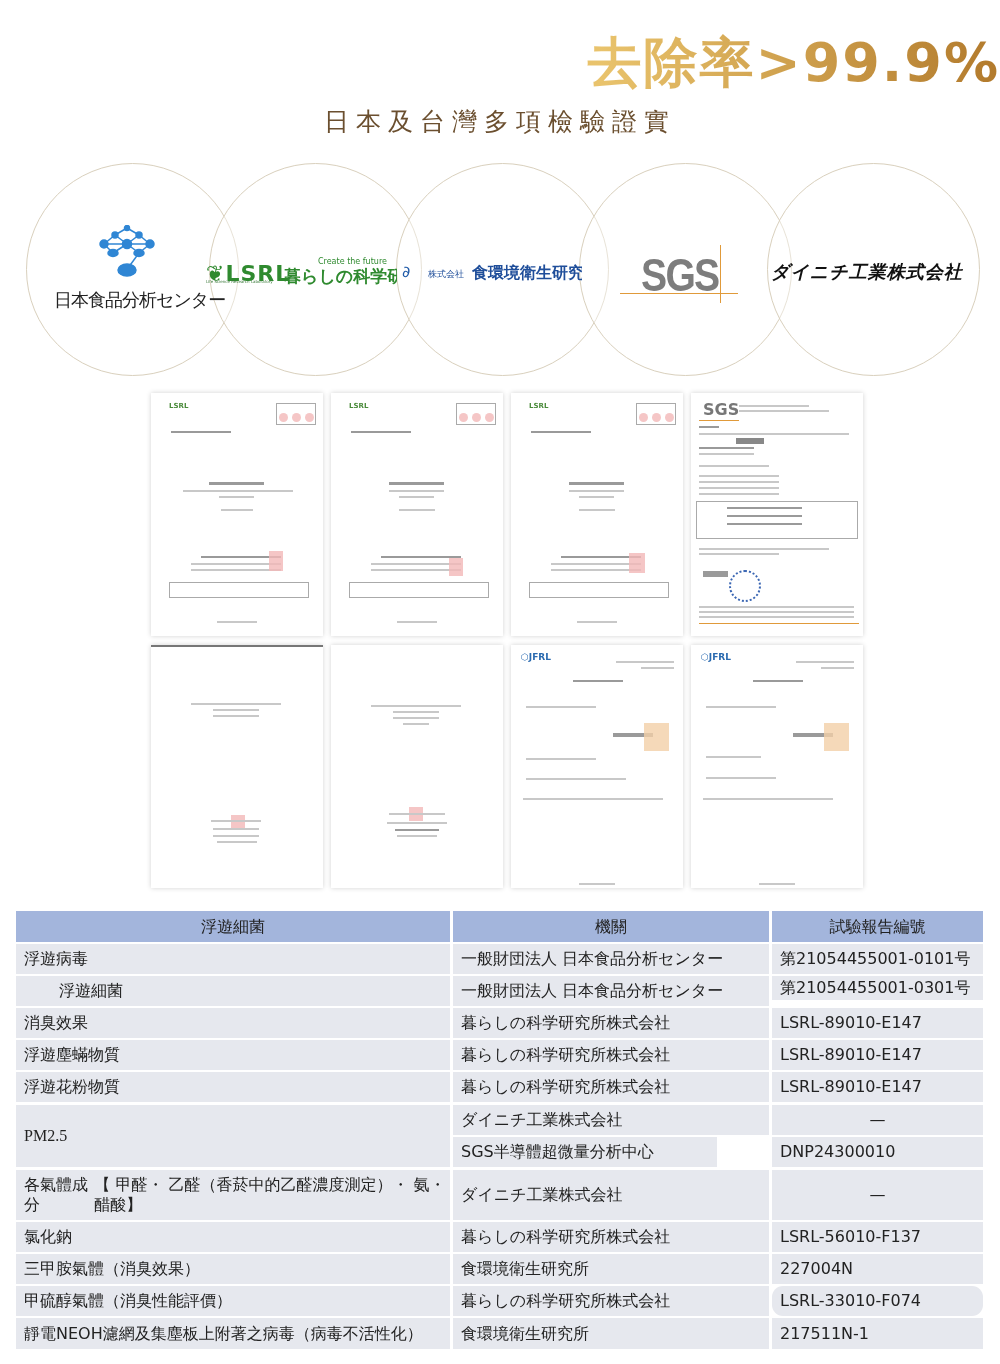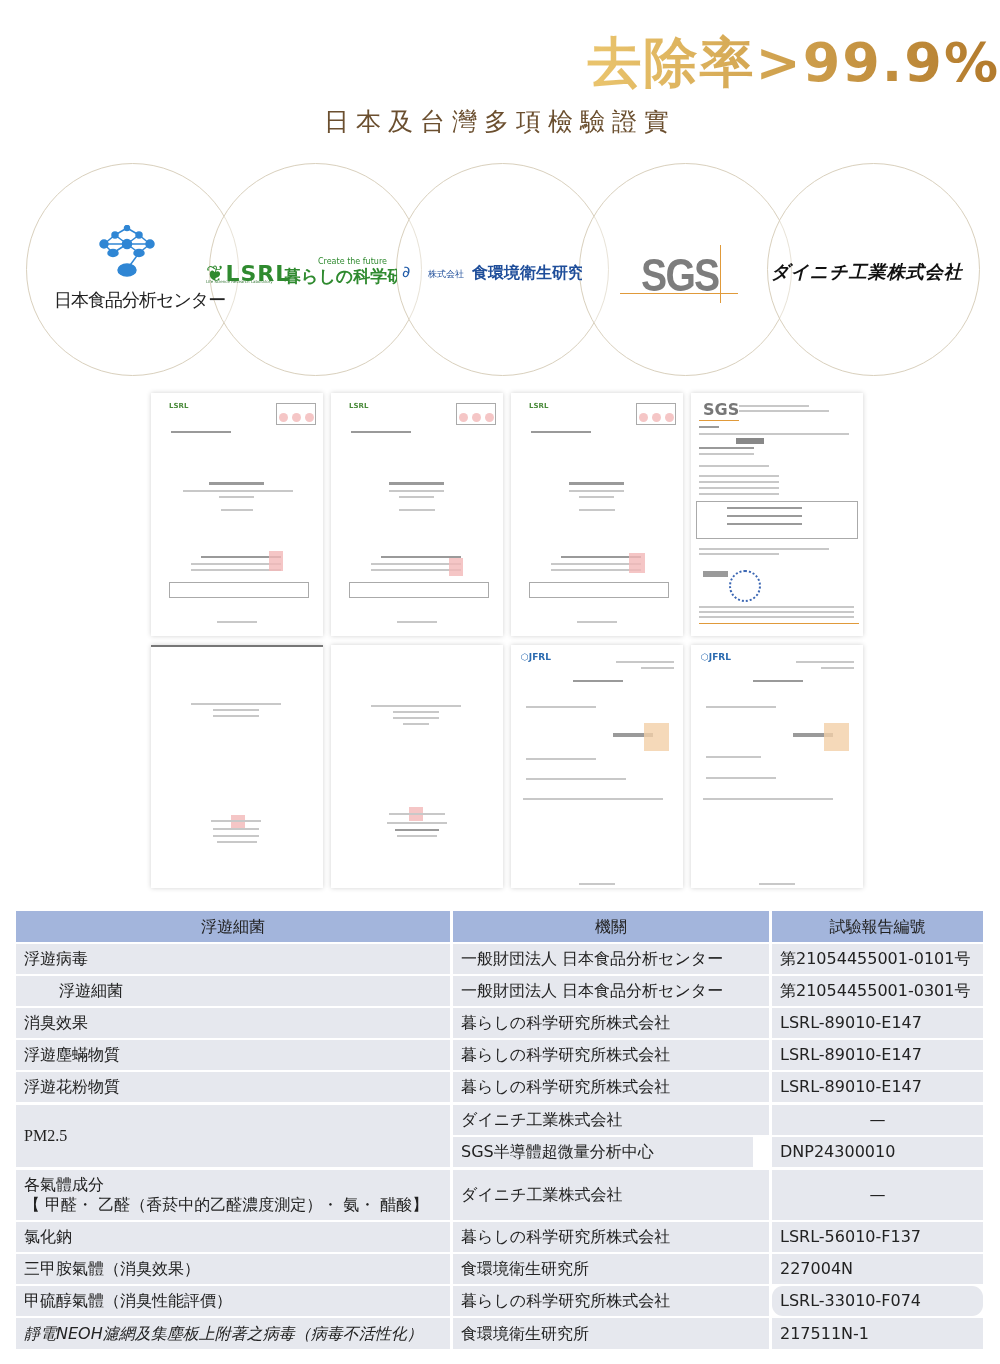--- a/index.html
+++ b/index.html
@@ -62,21 +62,21 @@
 
   
   .table { position: absolute; left: 16px; top: 911px; width: 967px; }
   .cell {
     position: absolute; background: #e6e8ee; font-size: 16px; color: #222;
     display: flex; align-items: center; padding-left: 8px; line-height: 20px;
     font-family: "DejaVu Sans", sans-serif;
   }
   .cell.hd { background: #a3b5dc; justify-content: center; padding-left: 0; color: #222; }
   .cell.center { justify-content: center; padding-left: 0; }
-  .cell .two { display: flex; flex-direction: column; }
+  .cell .two { display: flex; flex-direction: row; }
 </style>
 </head>
 <body>
 
 <div class="title">去除率&gt;99.9%</div>
 <div class="subtitle">日本及台灣多項檢驗證實</div>
 
 <div class="circles">
   <div class="circle" style="left:26px;"></div>
   <div class="circle" style="left:209px;"></div>
@@ -270,38 +270,38 @@
   <div class="cell hd" style="left:0;top:0;width:434px;height:31px;">浮遊細菌</div>
   <div class="cell hd" style="left:437px;top:0;width:316px;height:31px;">機關</div>
   <div class="cell hd" style="left:756px;top:0;width:211px;height:31px;">試驗報告編號</div>
 
   <div class="cell" style="left:0;top:33px;width:434px;height:30px;">浮遊病毒</div>
   <div class="cell" style="left:437px;top:33px;width:316px;height:30px;">一般財団法人 日本食品分析センター</div>
   <div class="cell" style="left:756px;top:33px;width:211px;height:30px;">第21054455001-0101号</div>
 
   <div class="cell" style="left:0;top:65px;width:434px;height:30px;padding-left:43px;">浮遊細菌</div>
   <div class="cell" style="left:437px;top:65px;width:316px;height:30px;">一般財団法人 日本食品分析センター</div>
-  <div class="cell" style="left:756px;top:65px;width:211px;height:30px;">第21054455001-0301号</div>
+  <div class="cell" style="left:756px;top:65px;width:211px;height:24px;">第21054455001-0301号</div>
 
   <div class="cell" style="left:0;top:97px;width:434px;height:30px;">消臭效果</div>
   <div class="cell" style="left:437px;top:97px;width:316px;height:30px;">暮らしの科学研究所株式会社</div>
   <div class="cell" style="left:756px;top:97px;width:211px;height:30px;">LSRL-89010-E147</div>
 
   <div class="cell" style="left:0;top:129px;width:434px;height:30px;">浮遊塵蟎物質</div>
   <div class="cell" style="left:437px;top:129px;width:316px;height:30px;">暮らしの科学研究所株式会社</div>
   <div class="cell" style="left:756px;top:129px;width:211px;height:30px;">LSRL-89010-E147</div>
 
   <div class="cell" style="left:0;top:161px;width:434px;height:30px;">浮遊花粉物質</div>
   <div class="cell" style="left:437px;top:161px;width:316px;height:30px;">暮らしの科学研究所株式会社</div>
   <div class="cell" style="left:756px;top:161px;width:211px;height:30px;">LSRL-89010-E147</div>
 
   <div class="cell" style="left:0;top:194px;width:434px;height:62px;font-family:Liberation Serif, serif;">PM2.5</div>
   <div class="cell" style="left:437px;top:194px;width:316px;height:30px;">ダイニチ工業株式会社</div>
   <div class="cell center" style="left:756px;top:194px;width:211px;height:30px;">—</div>
-  <div class="cell" style="left:437px;top:226px;width:300px;height:30px;">SGS半導體超微量分析中心</div>
+  <div class="cell" style="left:437px;top:226px;width:264px;height:30px;">SGS半導體超微量分析中心</div>
   <div class="cell" style="left:756px;top:226px;width:211px;height:30px;">DNP24300010</div>
 
   <div class="cell" style="left:0;top:259px;width:434px;height:50px;">
     <div class="two">
       <span>各氣體成分</span>
       <span>【 甲醛・ 乙醛（香菸中的乙醛濃度測定）・ 氨・ 醋酸】</span>
     </div>
   </div>
   <div class="cell" style="left:437px;top:259px;width:316px;height:50px;">ダイニチ工業株式会社</div>
   <div class="cell center" style="left:756px;top:259px;width:211px;height:50px;">—</div>
@@ -311,16 +311,16 @@
   <div class="cell" style="left:756px;top:311px;width:211px;height:30px;">LSRL-56010-F137</div>
 
   <div class="cell" style="left:0;top:343px;width:434px;height:30px;">三甲胺氣體（消臭效果）</div>
   <div class="cell" style="left:437px;top:343px;width:316px;height:30px;">食環境衛生研究所</div>
   <div class="cell" style="left:756px;top:343px;width:211px;height:30px;">227004N</div>
 
   <div class="cell" style="left:0;top:375px;width:434px;height:30px;">甲硫醇氣體（消臭性能評價）</div>
   <div class="cell" style="left:437px;top:375px;width:316px;height:30px;">暮らしの科学研究所株式会社</div>
   <div class="cell" style="left:756px;top:375px;width:211px;height:30px;border-radius:11px;">LSRL-33010-F074</div>
 
-  <div class="cell" style="left:0;top:407px;width:434px;height:31px;font-style:italic;">靜電NEOH濾網及集塵板上附著之病毒（病毒不活性化）</div>
+  <div class="cell" style="left:0;top:407px;width:434px;height:31px;">靜電NEOH濾網及集塵板上附著之病毒（病毒不活性化）</div>
   <div class="cell" style="left:437px;top:407px;width:316px;height:31px;">食環境衛生研究所</div>
   <div class="cell" style="left:756px;top:407px;width:211px;height:31px;">217511N-1</div>
 </div>
 
 </body></html>

